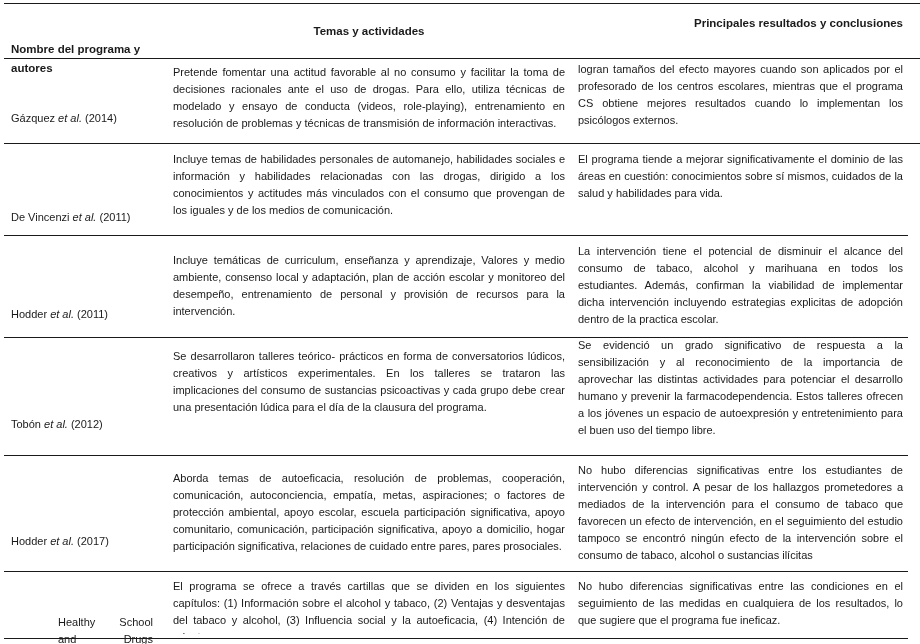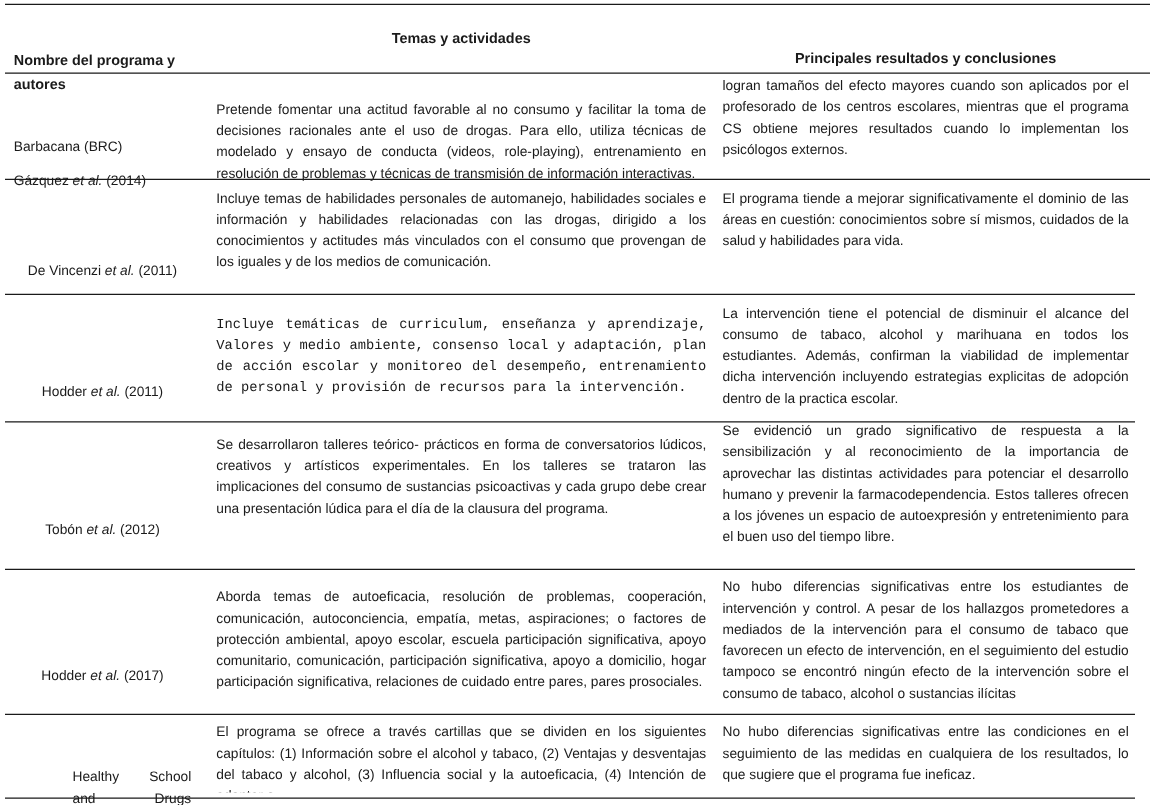--- a/index.html
+++ b/index.html
@@ -9,69 +9,68 @@
       color: #1a1a1a;
     }
     .rule { position: absolute; height: 1px; background: #1a1a1a; }
     .cell { position: absolute; font-size: 11px; line-height: 17px; }
     .col1 { left: 11px; width: 142px; margin-top: 28px; }
     .col2 { left: 173px; width: 392px; text-align: justify; }
     .col3 { left: 578px; width: 325px; text-align: justify; }
     .hdr { font-weight: bold; font-size: 11.5px; line-height: 19px; }
     .j { text-align: justify; text-align-last: justify; padding-left: 47px; }
     em { font-style: italic; }
-    .vcenter { display: flex; flex-direction: column; justify-content: center; text-align: center; }
+    .vcenter { display: flex; flex-direction: column; justify-content: center; }
   </style>
 </head>
 <body>
 
 <div class="rule" style="left:4px; width:916px; top:3px;"></div>
 <div class="rule" style="left:4px; width:916px; top:58px;"></div>
 <div class="rule" style="left:4px; width:916px; top:143px;"></div>
 <div class="rule" style="left:4px; width:904px; top:235px;"></div>
 <div class="rule" style="left:4px; width:904px; top:337px;"></div>
 <div class="rule" style="left:4px; width:904px; top:455px;"></div>
 <div class="rule" style="left:4px; width:904px; top:571px;"></div>
 <div class="rule" style="left:4px; width:904px; top:638px;"></div>
 
 <div class="cell col1 hdr" style="top:12px;">
   <span>Nombre del programa y autores</span>
 </div>
 <div class="cell col2 hdr vcenter" style="top:12px; height:38px; text-align:center;">
   <span>Temas y actividades</span>
 </div>
-<div class="cell col3 hdr vcenter" style="top:28px; height:38px; text-align:center;">
+<div class="cell col3 hdr vcenter" style="top:4px; height:38px; text-align:right;">
   <span>Principales resultados y conclusiones</span>
 </div>
 
 <div class="cell col1" style="top:77px; line-height:27px;">
-  <div>Barbacana (BRC)</div>
   <div><span>Gázquez </span><em>et al.</em><span> (2014)</span></div>
 </div>
-<div class="cell col2" style="top:80px;">
+<div class="cell col2" style="top:64px;">
   <span>Pretende fomentar una actitud favorable al no consumo y facilitar la toma de decisiones racionales ante el uso de drogas. Para ello, utiliza técnicas de modelado y ensayo de conducta (videos, role-playing), entrenamiento en resolución de problemas y técnicas de transmisión de información interactivas.</span>
 </div>
 <div class="cell col3" style="top:61px;">
   <span>logran tamaños del efecto mayores cuando son aplicados por el profesorado de los centros escolares, mientras que el programa CS obtiene mejores resultados cuando lo implementan los psicólogos externos.</span>
 </div>
 
 <div class="cell col1 vcenter" style="top:144px; height:91px;">
   <div><span>De Vincenzi </span><em>et al.</em><span> (2011)</span></div>
 </div>
 <div class="cell col2" style="top:151px;">
   <span>Incluye temas de habilidades personales de automanejo, habilidades sociales e información y habilidades relacionadas con las drogas, dirigido a los conocimientos y actitudes más vinculados con el consumo que provengan de los iguales y de los medios de comunicación.</span>
 </div>
 <div class="cell col3" style="top:151px;">
   <span>El programa tiende a mejorar significativamente el dominio de las áreas en cuestión: conocimientos sobre sí mismos, cuidados de la salud y habilidades para vida.</span>
 </div>
 
 <div class="cell col1 vcenter" style="top:236px; height:101px;">
   <div><span>Hodder </span><em>et al.</em><span> (2011)</span></div>
 </div>
-<div class="cell col2" style="top:252px;font-family:Liberation Mono, monospace;">
+<div class="cell col2" style="top:252px;">
   <span>Incluye temáticas de curriculum, enseñanza y aprendizaje, Valores y medio ambiente, consenso local y adaptación, plan de acción escolar y monitoreo del desempeño, entrenamiento de personal y provisión de recursos para la intervención.</span>
 </div>
 <div class="cell col3" style="top:243px;">
   <span>La intervención tiene el potencial de disminuir el alcance del consumo de tabaco, alcohol y marihuana en todos los estudiantes. Además, confirman la viabilidad de implementar dicha intervención incluyendo estrategias explicitas de adopción dentro de la practica escolar.</span>
 </div>
 
 <div class="cell col1 vcenter" style="top:338px; height:117px;">
   <div><span>Tobón </span><em>et al.</em><span> (2012)</span></div>
 </div>
 <div class="cell col2" style="top:348px;">

